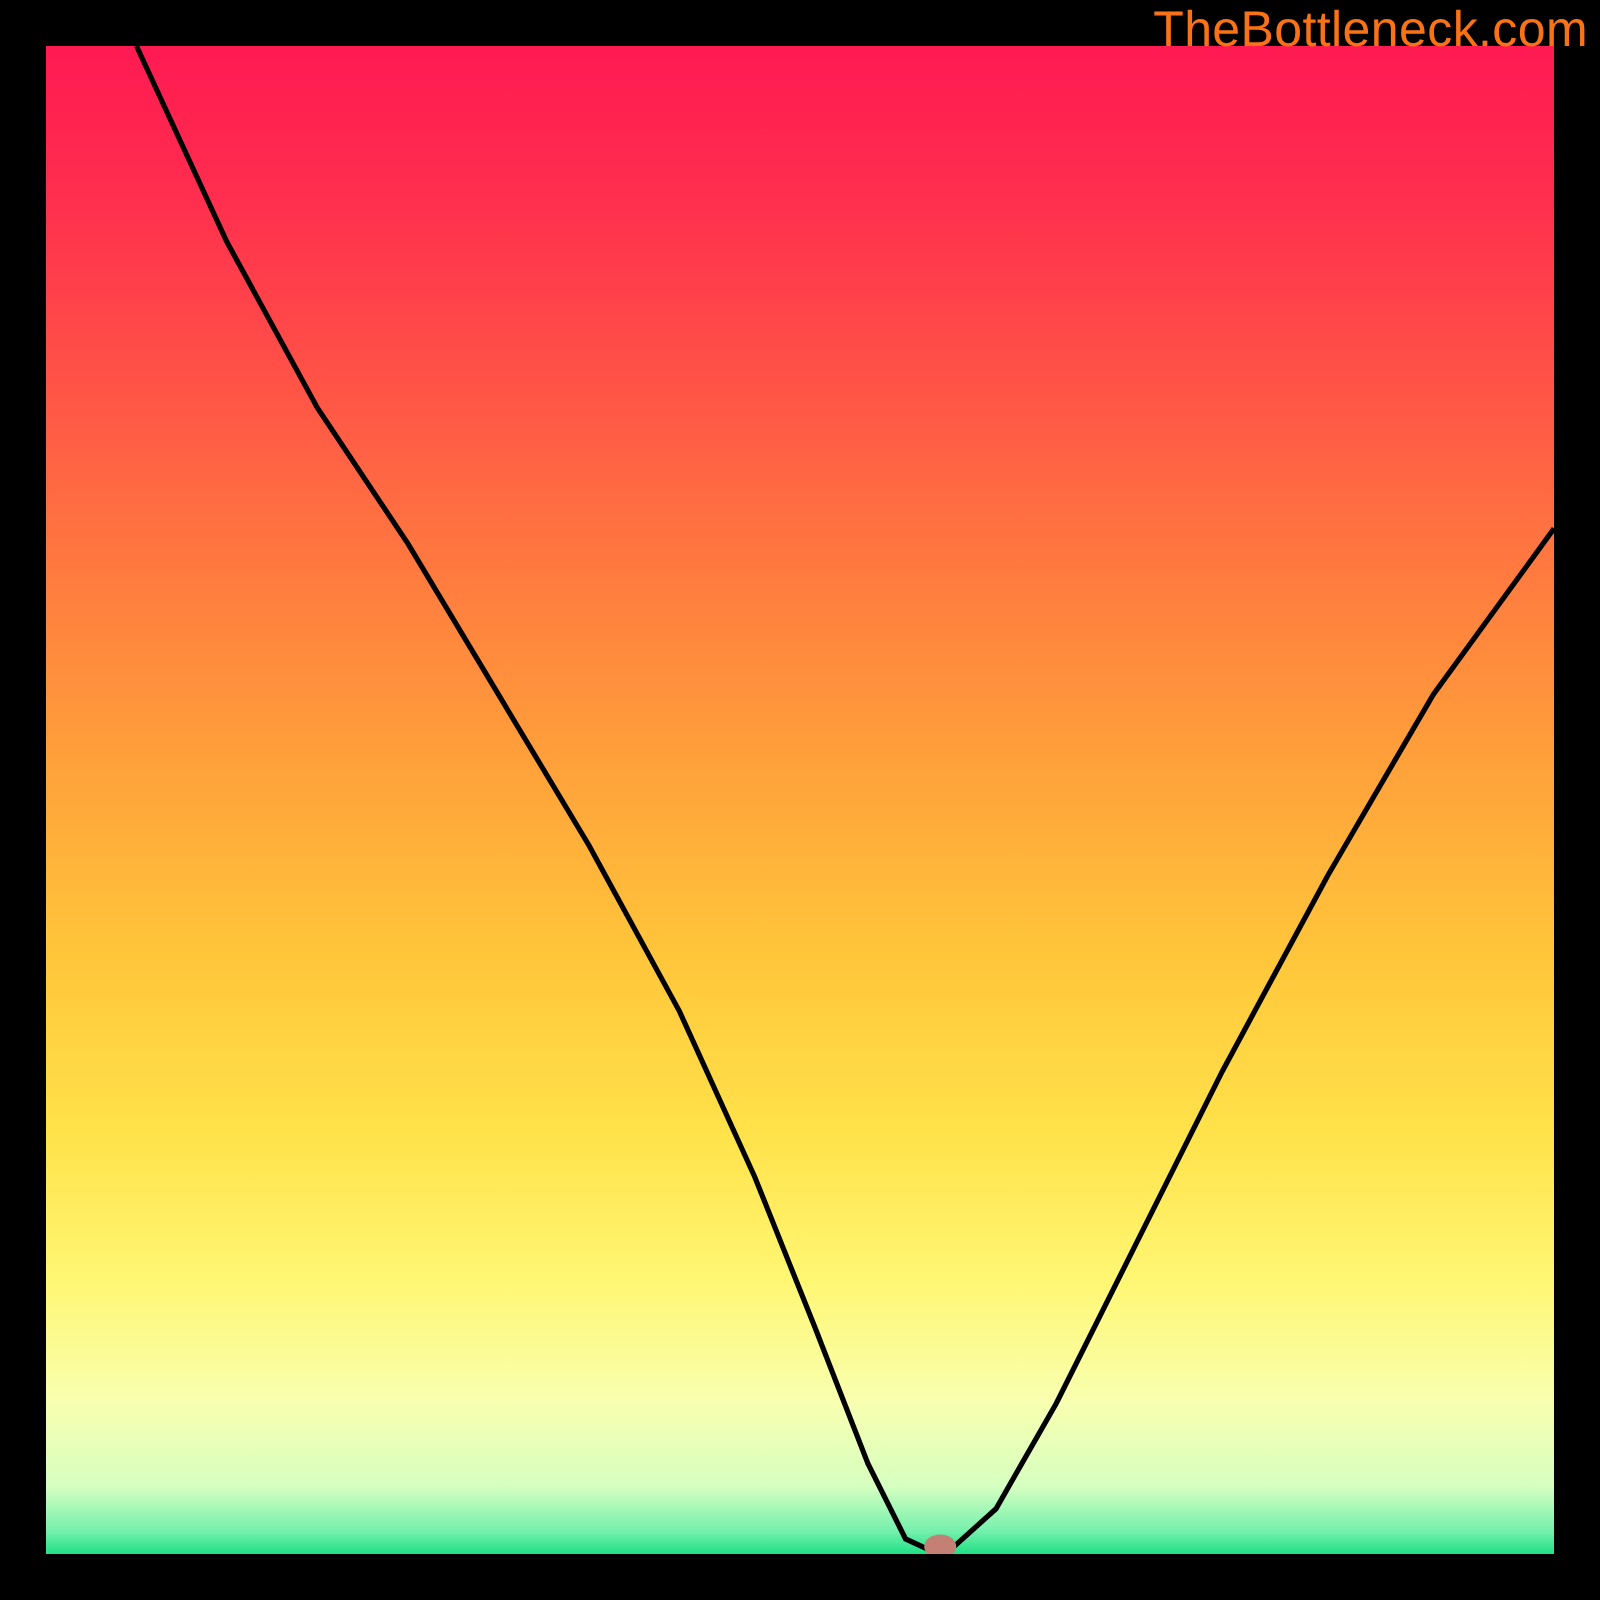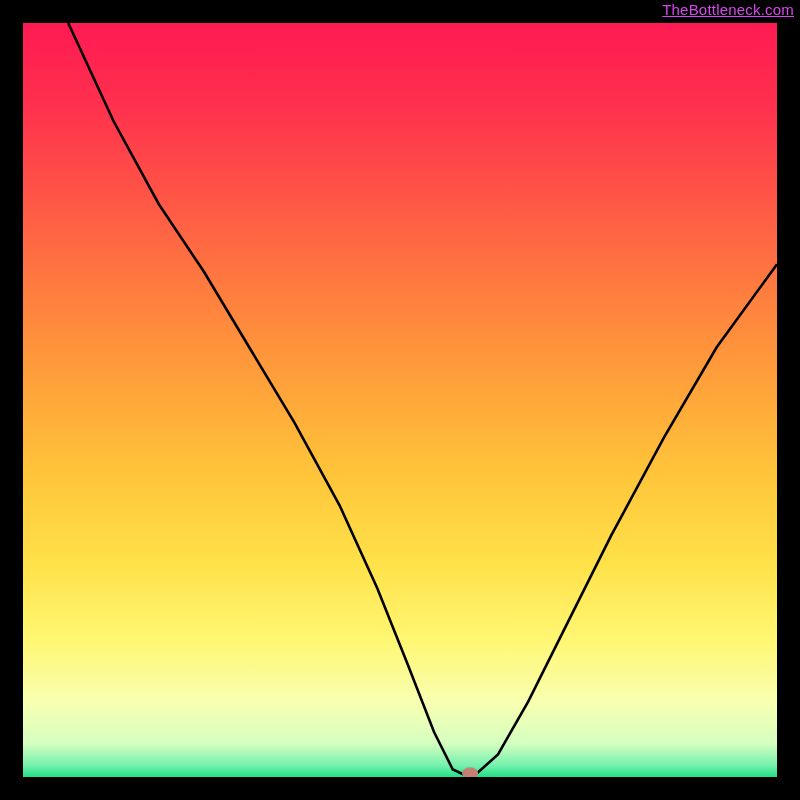--- a/index.html
+++ b/index.html
@@ -37,26 +37,25 @@
     position: absolute;
     left: 0;
     top: 0;
     width: 100%;
     height: 100%;
   }
   .watermark {
     position: absolute;
     top: 1px;
     right: 6px;
-    color: #d946ef;
-    font-size: 15px;
+    color: #f97316;
+    font-size: 25px;
     font-weight: 500;
     letter-spacing: 0.2px;
     user-select: none;
-    text-decoration: underline;
   }
 </style>
 </head>
 <body>
 
 <div class="frame">
 
   <div class="plot-area">
     <svg class="gradient-bg" viewBox="0 0 100 100" preserveAspectRatio="none">
       <defs>

